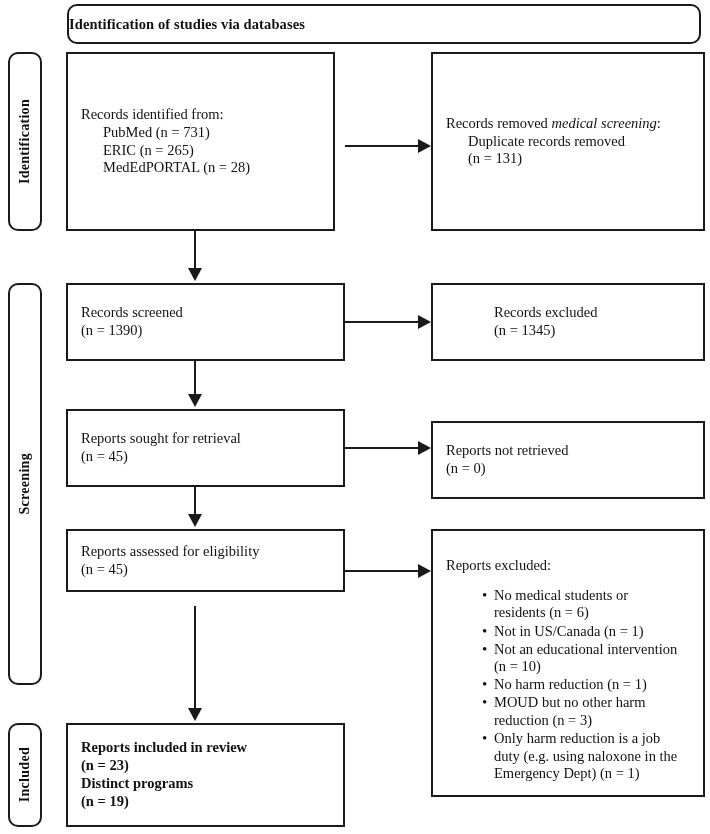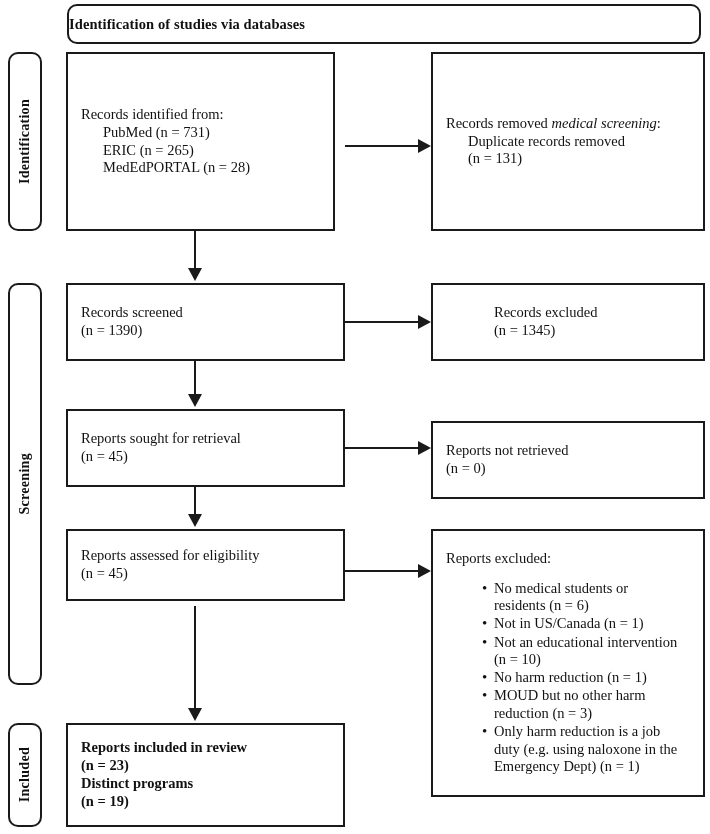--- a/index.html
+++ b/index.html
@@ -203,28 +203,28 @@
       <div class="line">(n = 0)</div>
     </div>
   </div>
 
   <div class="h-line" style="left:345px; top:447px; width:75px;"></div>
   <div class="arrow-right" style="left:418px; top:441px;"></div>
 
   <div class="v-line" style="left:194px; top:487px; height:29px;"></div>
   <div class="arrow-down" style="left:188px; top:514px;"></div>
 
-  <div class="box node-box" style="left:66px; top:529px; width:279px; height:72px;">
+  <div class="box node-box" style="left:66px; top:529px; width:279px; height:63px;">
     <div class="node-inner">
       <div class="line">Reports assessed for eligibility</div>
       <div class="line">(n = 45)</div>
     </div>
   </div>
 
-  <div class="box" style="left:431px; top:529px; width:274px; height:268px; display:flex; align-items:center;">
+  <div class="box" style="left:431px; top:529px; width:274px; height:268px; display:flex; align-items:flex-end;">
     <div class="node-inner" style="padding-top:12px;">
       <div class="excl-title">Reports excluded:</div>
       <ul class="excl-list">
         <li>No medical students or residents (n = 6)</li>
         <li>Not in US/Canada (n = 1)</li>
         <li>Not an educational intervention (n = 10)</li>
         <li>No harm reduction (n = 1)</li>
         <li>MOUD but no other harm reduction (n = 3)</li>
         <li>Only harm reduction is a job duty (e.g. using naloxone in the Emergency Dept) (n = 1)</li>
       </ul>

